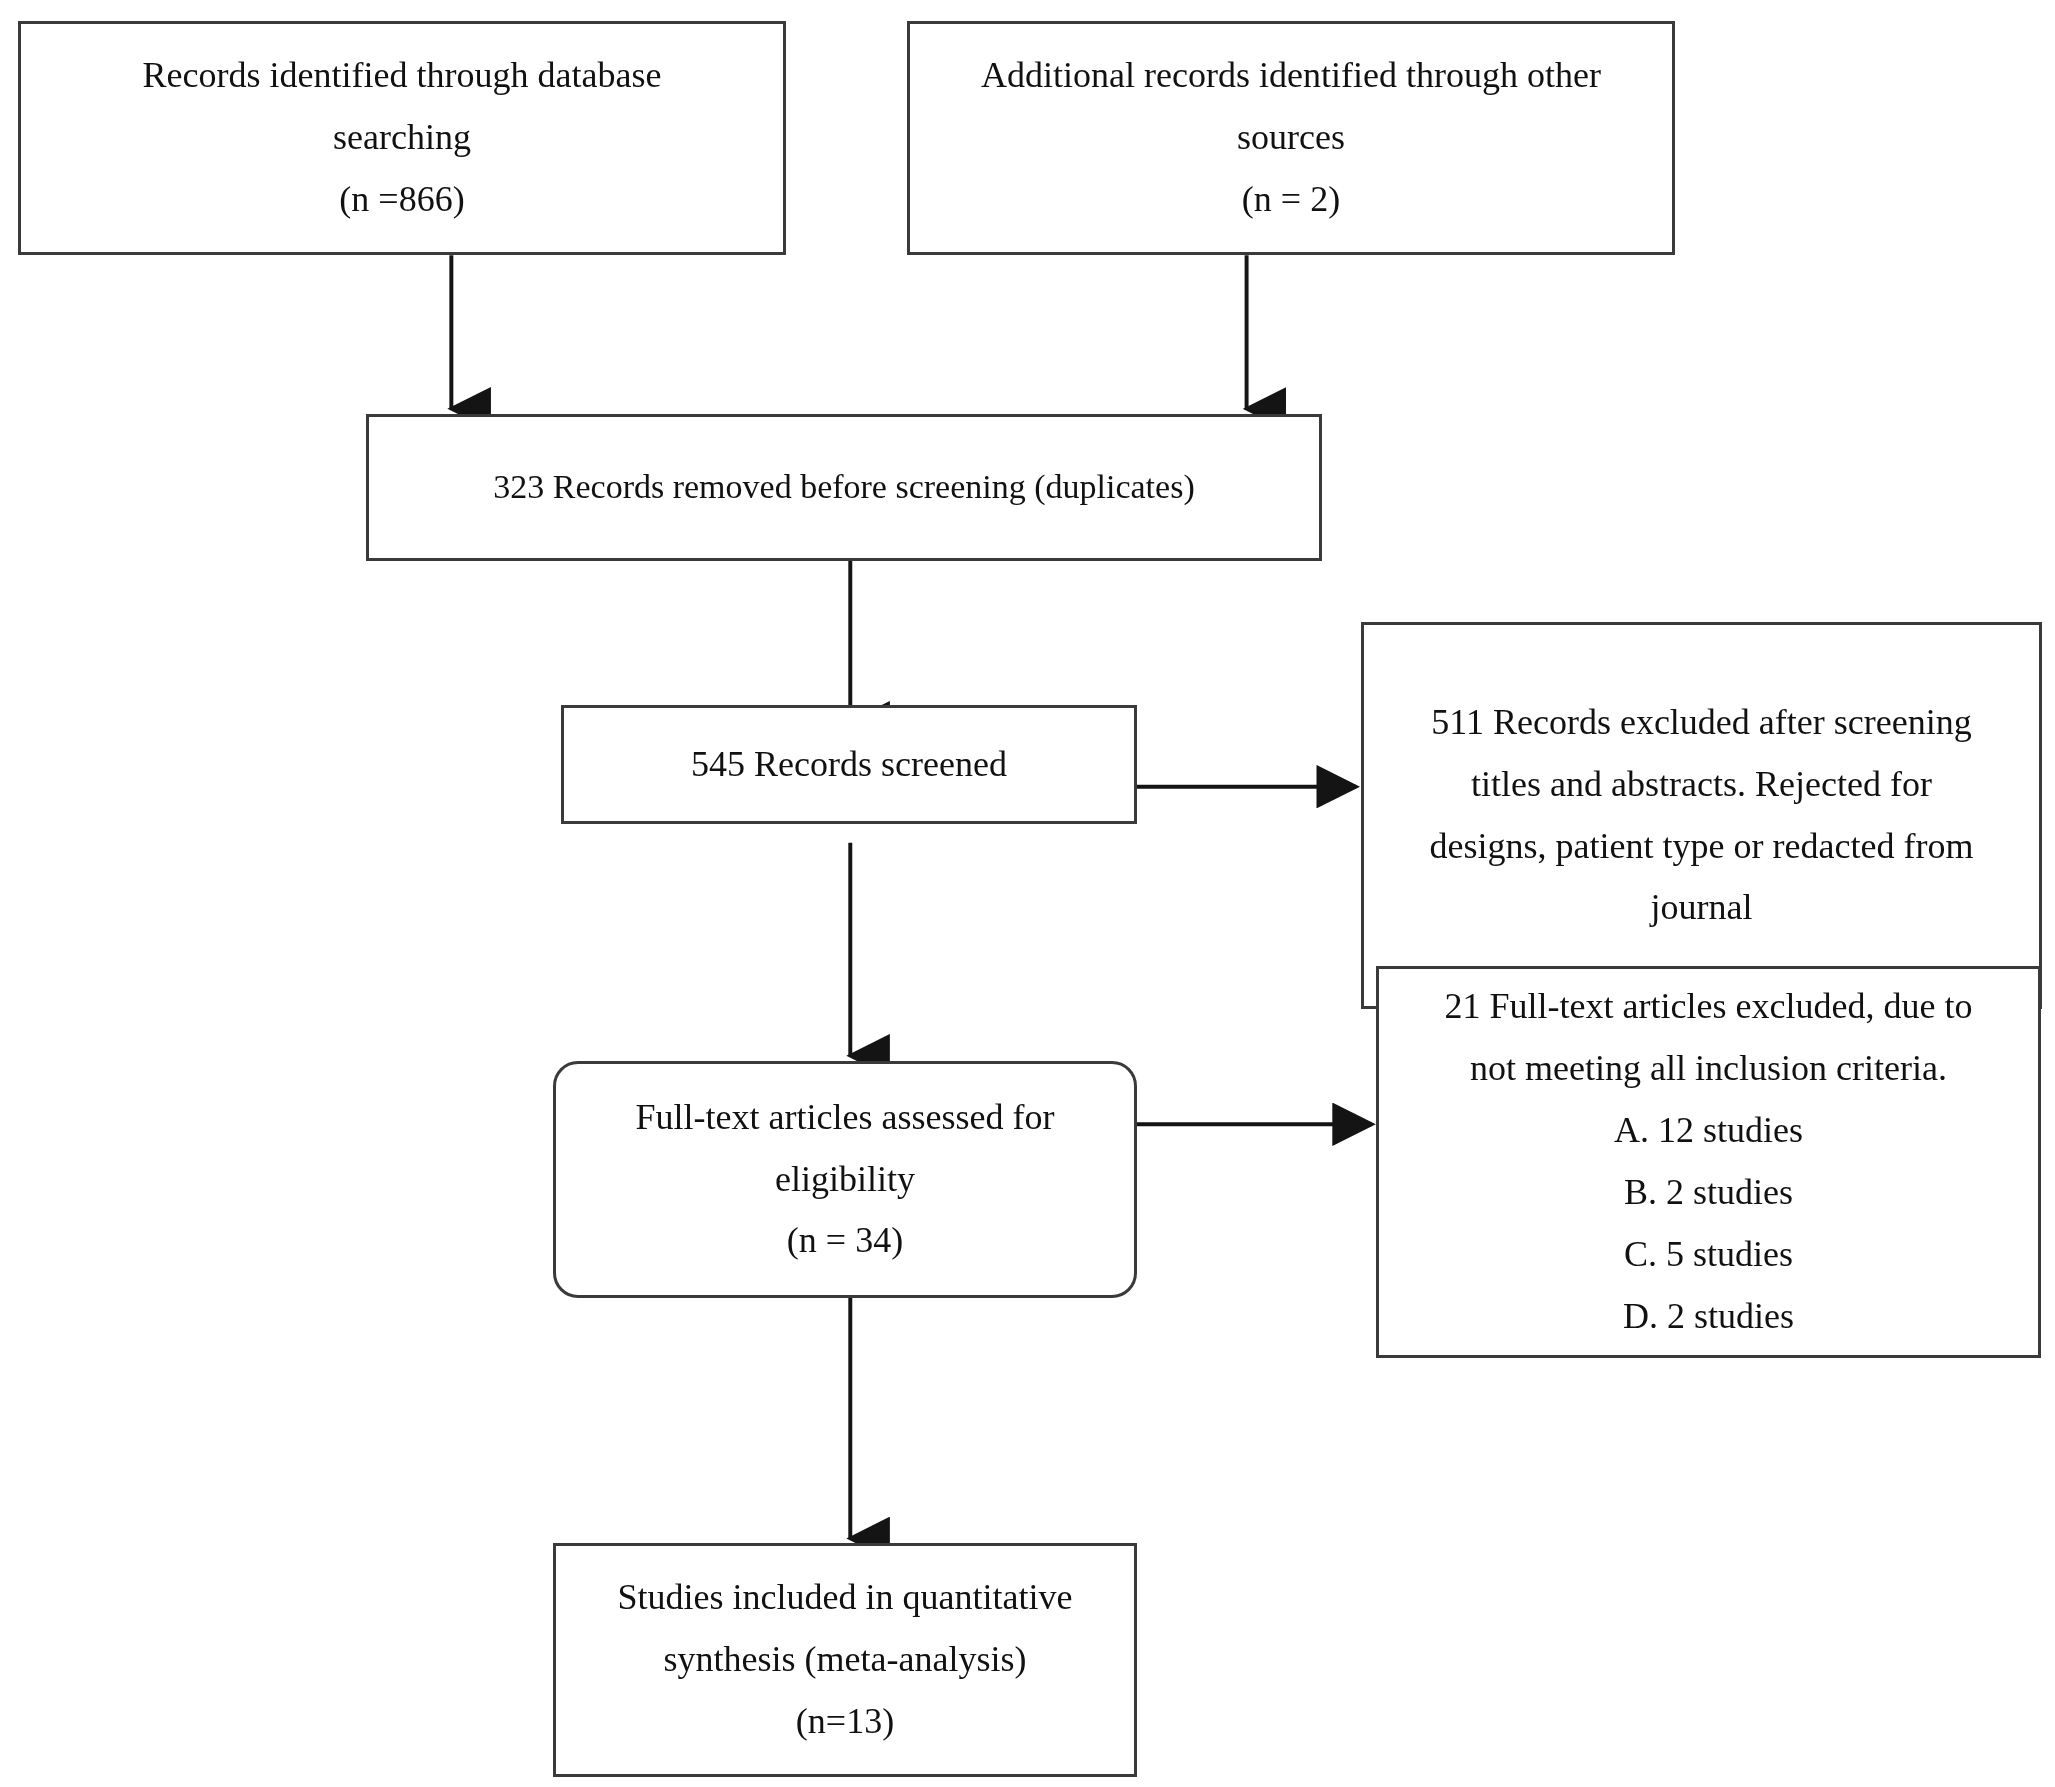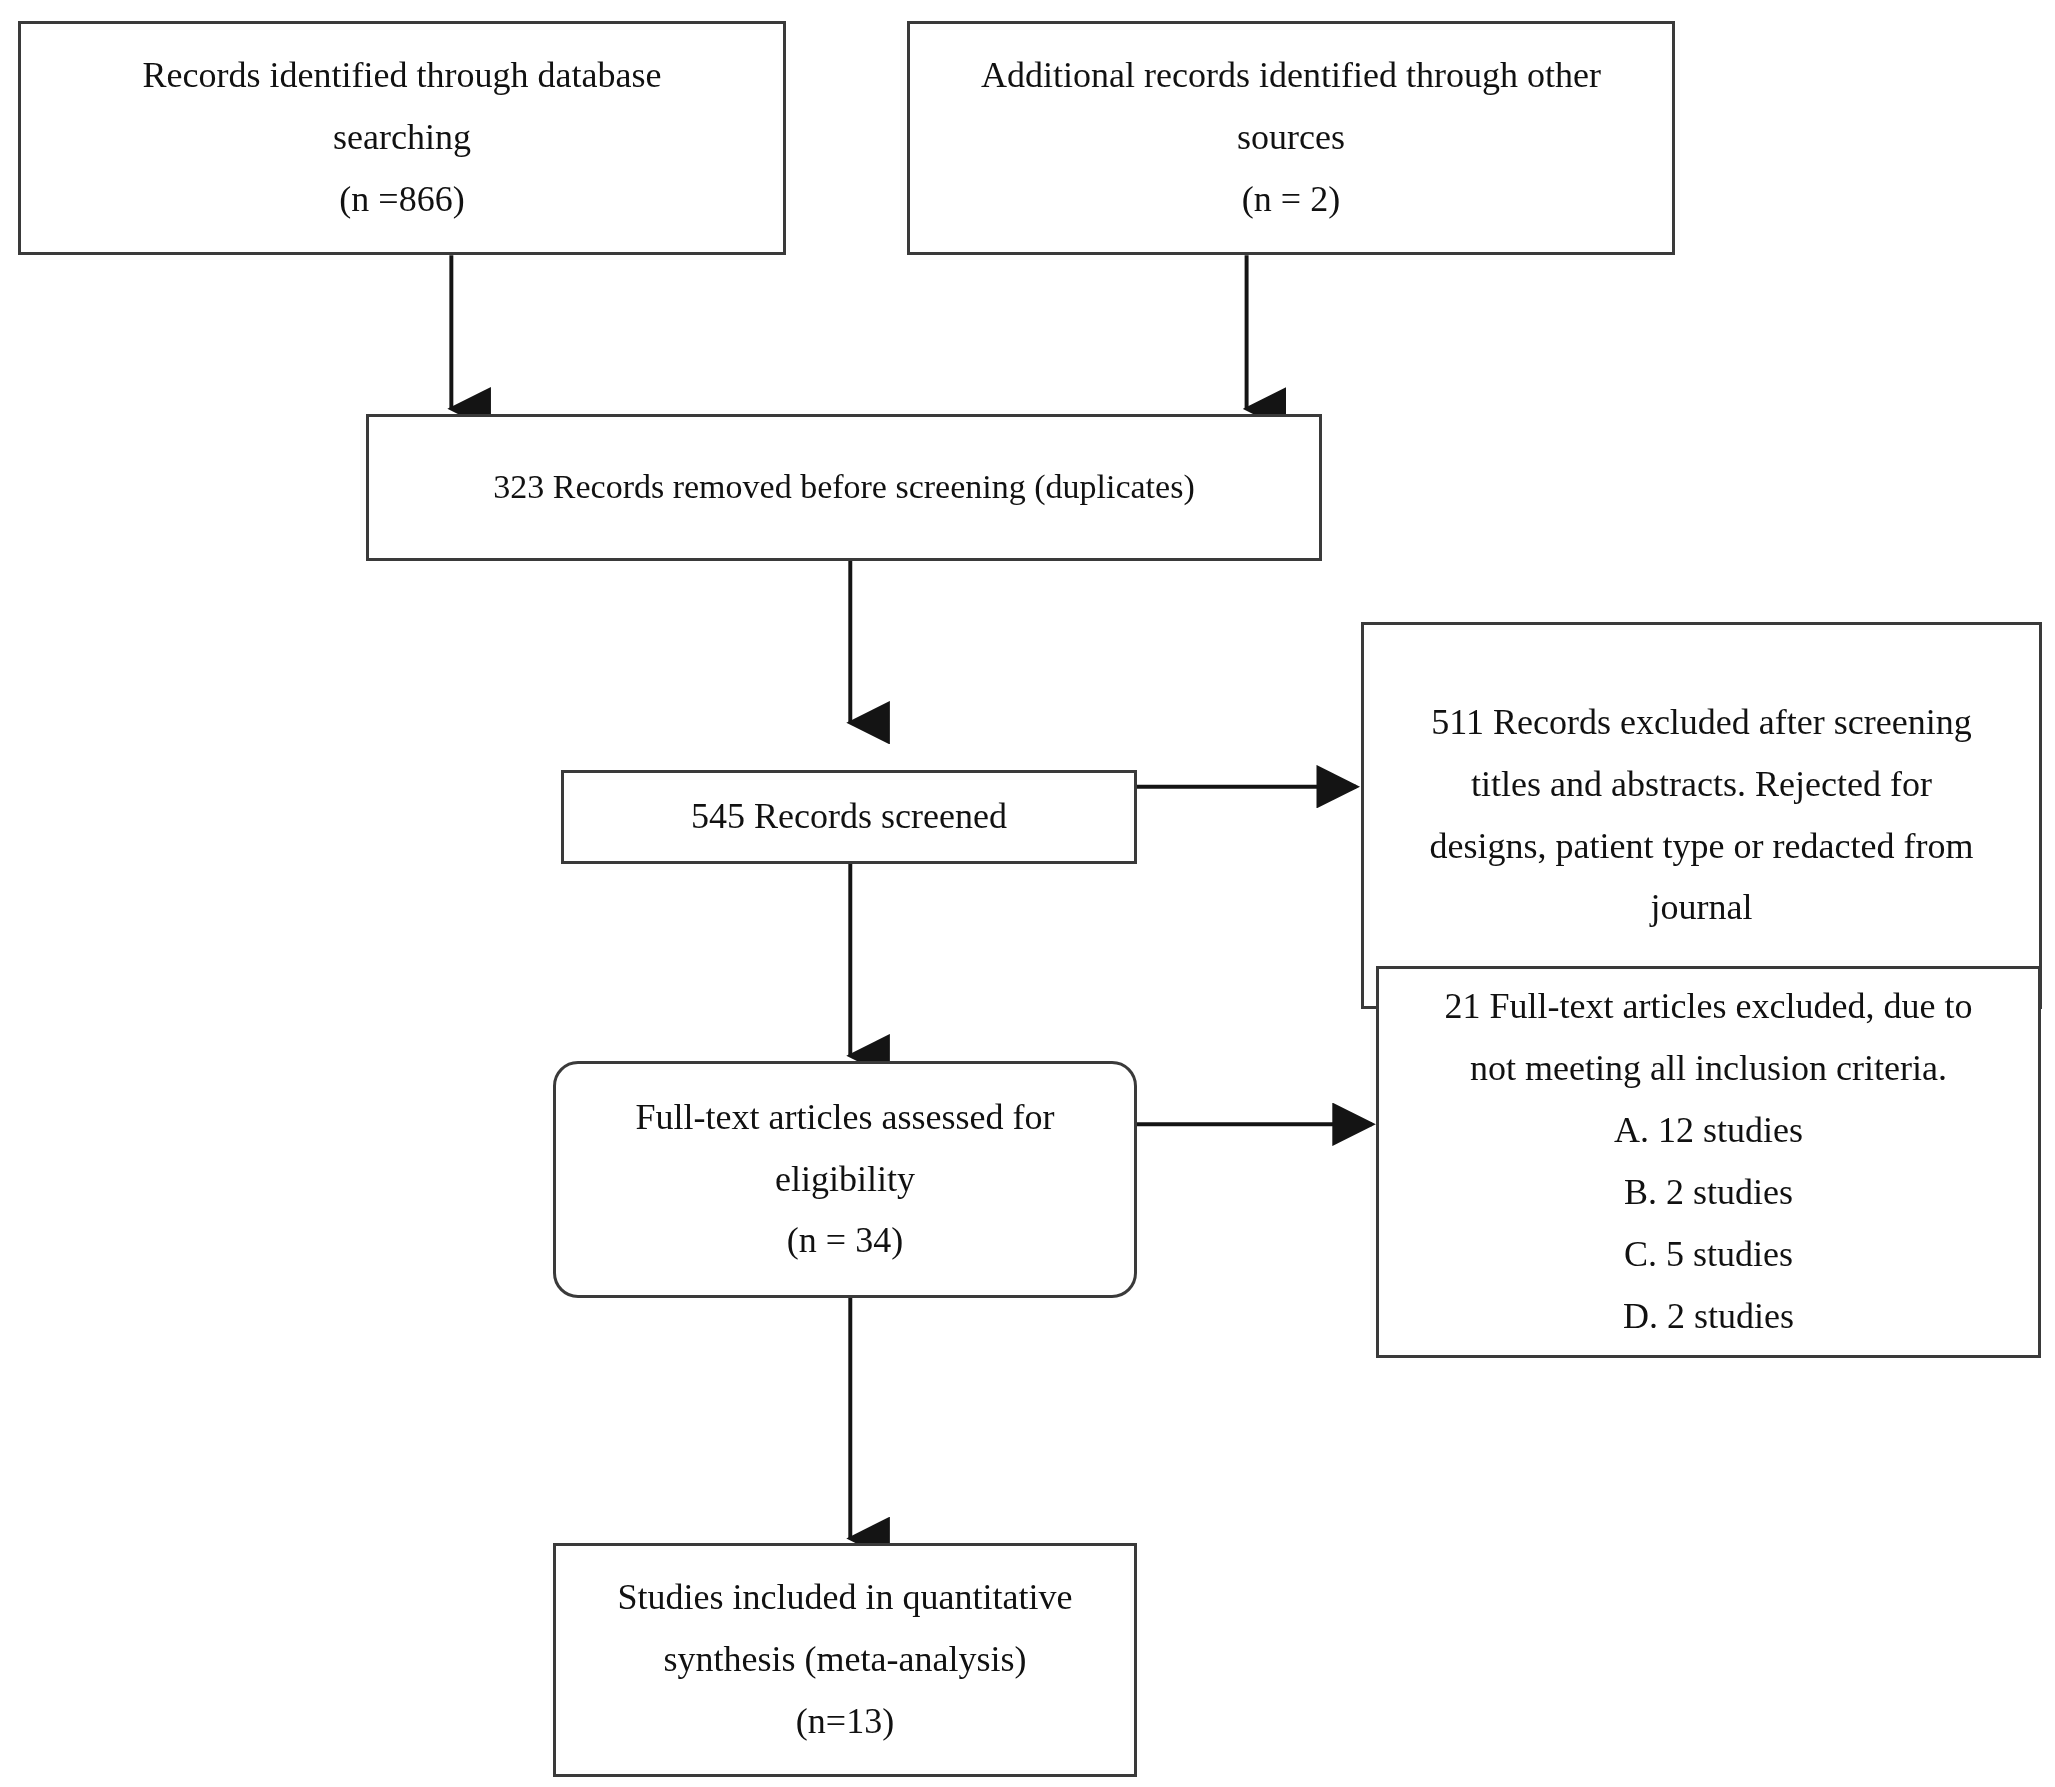--- a/index.html
+++ b/index.html
@@ -27,21 +27,21 @@
     color: #111111;
     font-size: 36px;
     line-height: 1.72;
   }
   .node .ln { display: block; white-space: nowrap; }
 
   
   #box-db        { left: 18px;   top: 21px;   width: 768px; height: 234px; }
   #box-other     { left: 907px; top: 21px;   width: 768px; height: 234px; font-family: Liberation Serif, serif; }
   #box-dupes     { left: 366px;  top: 414px;  width: 956px; height: 147px; }
-  #box-screened  { left: 561px;  top: 770px; width: 576px;  height: 94px; }
+  #box-screened  { left: 561px;  top: 705px; width: 576px;  height: 119px; }
   #box-excluded  { left: 1361px; top: 622px;  width: 681px; height: 387px; }
   #box-fulltext  { left: 553px;  top: 1061px; width: 584px;  height: 237px; border-radius: 25px; }
   #box-ftexcl    { left: 1376px; top: 966px; width: 665px; height: 392px; }
   #box-included  { left: 553px;  top: 1543px; width: 584px;  height: 234px; }
 
   #box-dupes   { font-size: 34px; }
   #box-excluded .ln,
   #box-ftexcl .ln { white-space: nowrap; }
 
   

